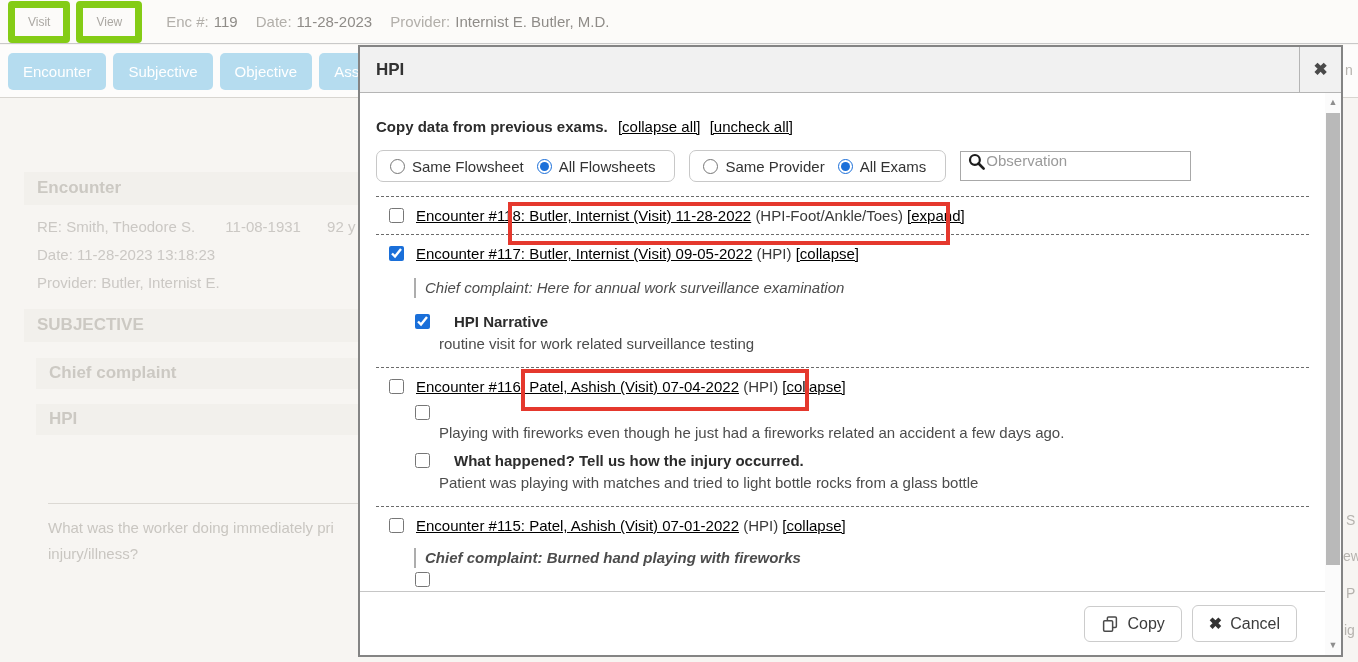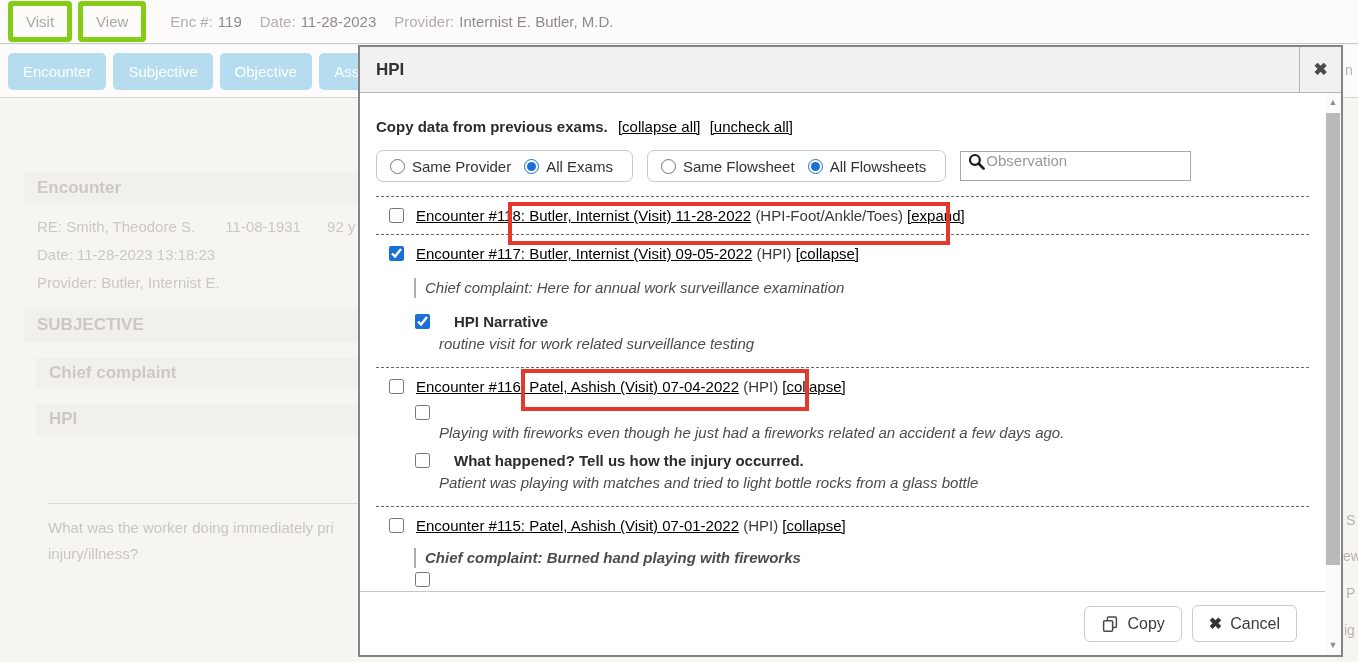--- a/index.html
+++ b/index.html
@@ -11,22 +11,22 @@
     font-size: 15px;
   }
 
   
   .topbar {
     position: absolute; top: 0; left: 0; width: 100%; height: 44px;
     background: #fcfbf9; border-bottom: 1px solid #c9c9c9;
     display: flex; align-items: center; padding-left: 8px;
   }
   .tb-btn {
-    border: 5px solid #84cc16; border-radius: 4px; background: transparent;
-    color: #aba8a3; font-size: 15px; padding: 7px 13px; margin-right: 6px;
+    border: 7px solid #84cc16; border-radius: 4px; background: transparent;
+    color: #aba8a3; font-size: 12px; padding: 7px 13px; margin-right: 6px;
     font-family: inherit;
   }
   .tb-label { color: #b2afaa; margin-left: 18px; }
   .tb-value { color: #8f8c88; margin-left: 5px; }
 
   .navrow {
     position: absolute; top: 45px; left: 0; width: 100%; height: 53px;
     background: #fdfcfb; border-bottom: 1px solid #d8d5d0;
     display: flex; align-items: center; padding-left: 8px; gap: 7px;
   }
@@ -92,21 +92,21 @@
   .enc-row.open { padding-bottom: 0; }
   .enc-type { color: #3a3a3a; }
   .enc-block { padding-bottom: 14px; }
 
   .quote {
     margin: 16px 0 0 38px; border-left: 2px solid #adadad; padding-left: 9px;
     font-style: italic; color: #4c4c4c; line-height: 20px;
   }
   .obs { margin: 12px 0 0 39px; }
   .obs-head { display: flex; align-items: center; gap: 24px; font-weight: bold; color: #2c2c2c; line-height: 19px; }
-  .obs-val { margin: 3px 0 0 24px; font-style: italic; color: #4c4c4c; line-height: 19px; }
+  .obs-val { margin: 3px 0 0 24px; color: #4c4c4c; line-height: 19px; }
   .obs-first { margin-top: 14px; }
   .cb-partial { margin: 4px 0 0 39px; display: block; }
 
   .modal-footer {
     position: absolute; bottom: 0; left: 0; right: 16px; height: 64px;
     background: #fff; border-top: 1px solid #c6c6c6; z-index: 5;
     display: flex; align-items: center; justify-content: flex-end; gap: 10px;
     padding-right: 28px;
   }
   .ftr-btn {
@@ -183,30 +183,30 @@
 
   <div class="modal-body">
     <div class="intro">
       <b>Copy data from previous exams.</b>
       <a class="lnk" style="margin-left:6px;">[collapse all]</a>
       <a class="lnk" style="margin-left:5px;">[uncheck all]</a>
     </div>
 
     <div class="filters">
       <div class="radio-group">
+        <input type="radio" name="flow" id="r-sf" style="">
+        <label for="r-sf">Same Flowsheet</label>
+        <input type="radio" name="flow" id="r-af" checked="" style="">
+        <label for="r-af">All Flowsheets</label>
+      </div>
+      <div class="radio-group">
         <input type="radio" name="prov" id="r-sp" style="">
         <label for="r-sp">Same Provider</label>
         <input type="radio" name="prov" id="r-ae" checked="" style="">
         <label for="r-ae">All Exams</label>
-      </div>
-      <div class="radio-group">
-        <input type="radio" name="flow" id="r-sf" style="">
-        <label for="r-sf">Same Flowsheet</label>
-        <input type="radio" name="flow" id="r-af" checked="" style="">
-        <label for="r-af">All Flowsheets</label>
       </div>
       <div class="searchbox">
         <svg class="icon-svg" width="19" height="19" viewBox="0 0 24 24">
           <circle cx="10" cy="10" r="6.2" fill="none" stroke="#1c1c1c" stroke-width="2.8"></circle>
           <line x1="14.6" y1="14.6" x2="21" y2="21" stroke="#1c1c1c" stroke-width="3.4" stroke-linecap="round"></line>
         </svg>
         <input type="text" placeholder="Observation" style="">
       </div>
     </div>
 

